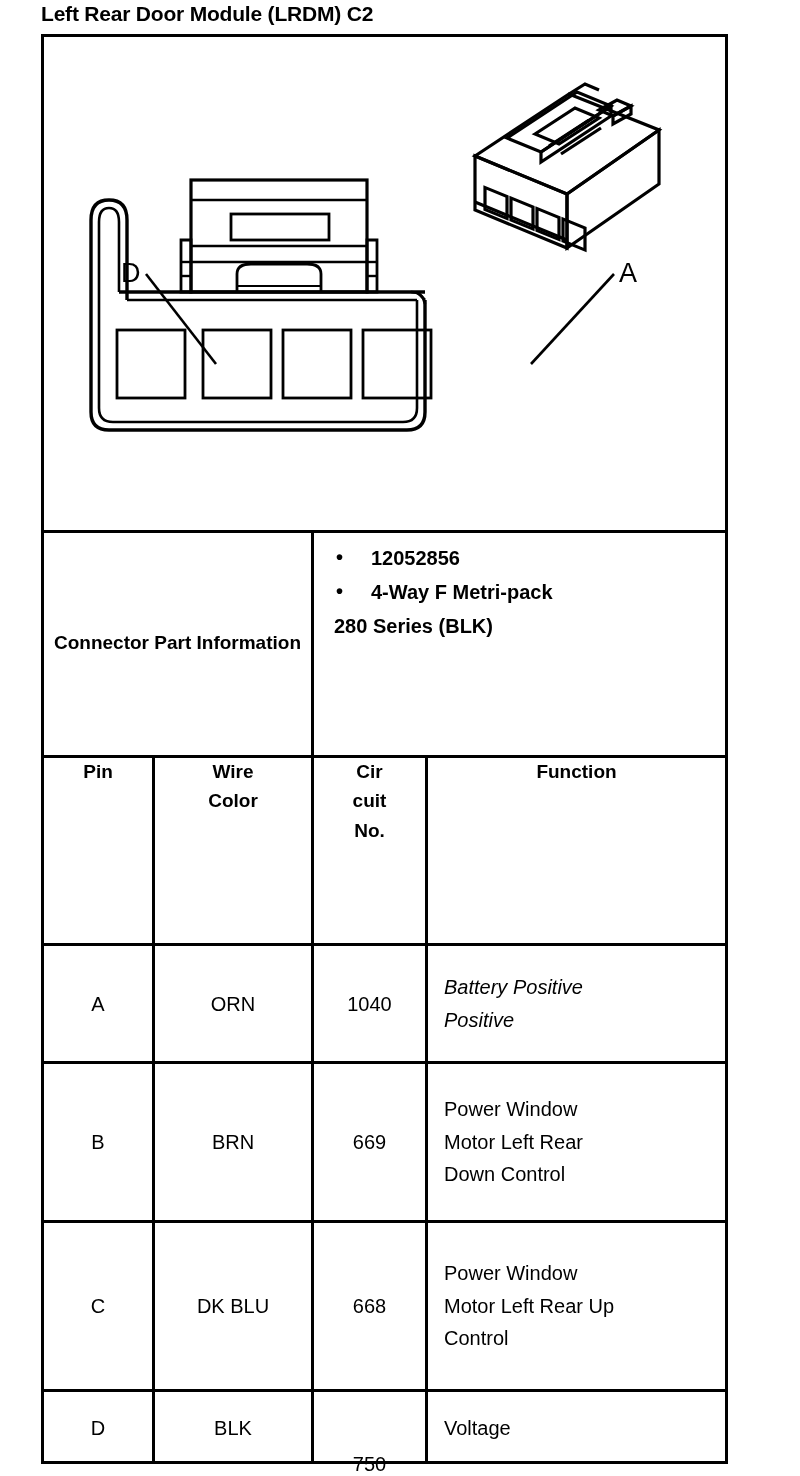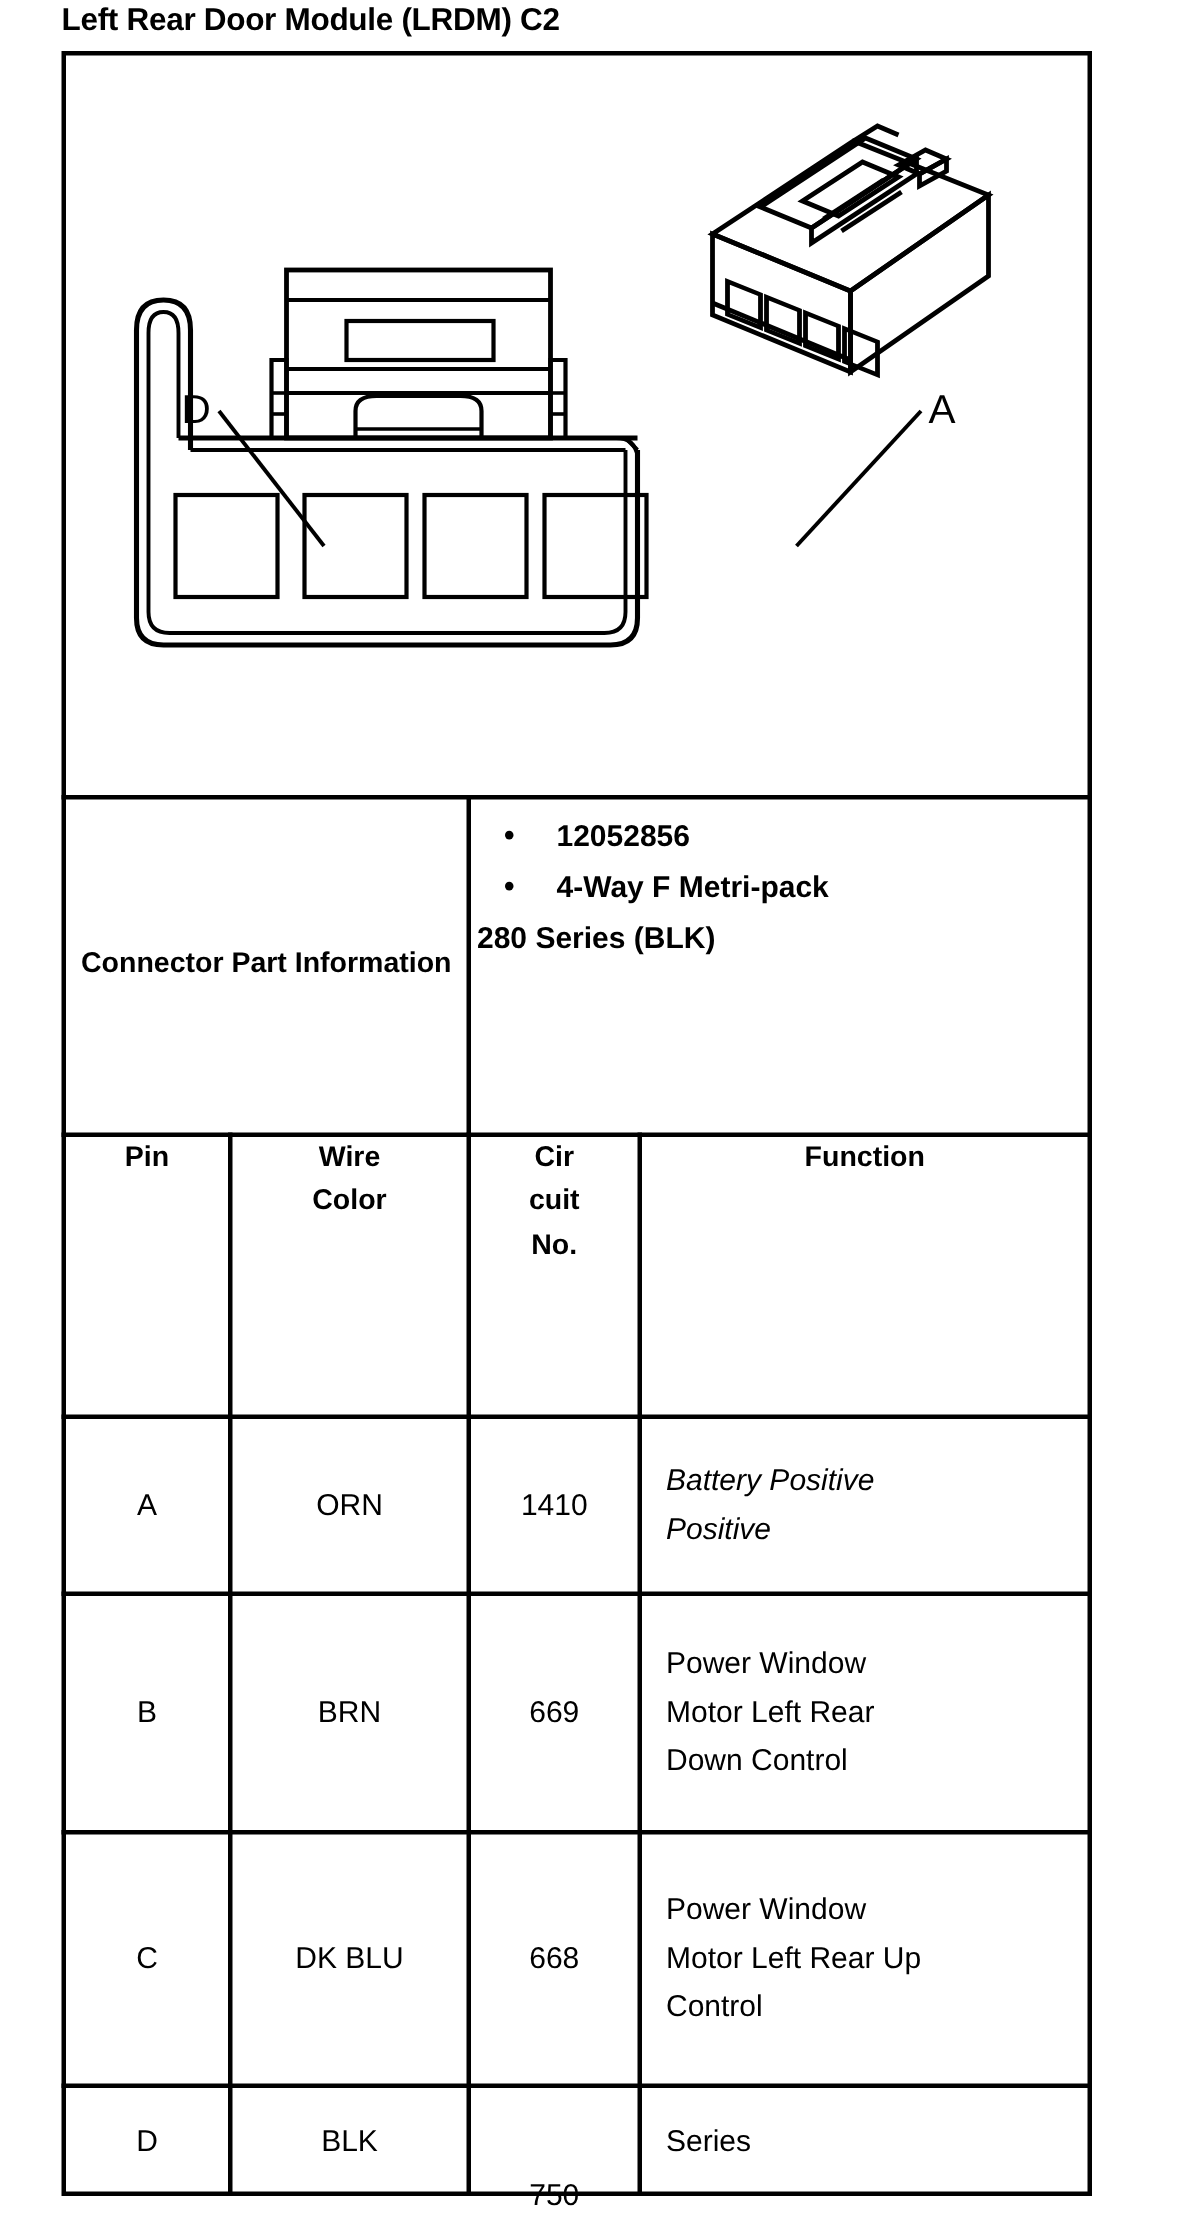--- a/index.html
+++ b/index.html
@@ -34,21 +34,21 @@
     display:flex;align-items:center;justify-content:center;
     font-size:19px;font-weight:bold;line-height:1.55;text-align:center;
   }
   .cpi-body{
     position:absolute;left:314px;top:540px;width:410px;
     font-size:20px;font-weight:bold;line-height:1.0;
   }
   .bul{position:relative;padding-left:57px;margin-top:14px;}
   .bul:first-child{margin-top:8px;}
   .bul .dot{position:absolute;left:22px;top:-1px;font-size:20px;line-height:1;}
-  .cont{margin-top:14px;padding-left:4px;}
+  .cont{margin-top:14px;padding-left:20px;}
 
   
   .cell{position:absolute;box-sizing:border-box;}
   .hdr{font-size:19px;font-weight:bold;line-height:1.55;text-align:center;
        display:flex;align-items:flex-start;justify-content:center;padding-bottom:10px;}
   .ctr{font-size:20px;line-height:1.0;text-align:center;
        display:flex;align-items:center;justify-content:center;}
   .fn{font-size:20px;line-height:1.62;text-align:left;
       display:flex;align-items:center;justify-content:flex-start;padding-left:16px;}
 
@@ -195,21 +195,21 @@
     <span>Function</span>
   </div>
 
   <div class="cell ctr" style="left:44px;top:946px;width:108px;height:115px;">
     <span>A</span>
     </div>
   <div class="cell ctr" style="left:155px;top:946px;width:156px;height:115px;">
     <span>ORN</span>
     </div>
   <div class="cell ctr" style="left:314px;top:946px;width:111px;height:115px;">
-    <span>1410</span>
+    <span>1040</span>
     </div>
   <div class="cell fn" style="left:428px;top:946px;width:297px;height:115px;font-style:italic;">
     <div>
       <div>Battery Positive</div>
       <div>Positive</div>
     </div>
   </div>
 
   <div class="cell ctr" style="left:44px;top:1064px;width:108px;height:156px;">
     <span>B</span>
@@ -249,17 +249,17 @@
     <span>D</span>
     </div>
   <div class="cell ctr" style="left:155px;top:1392px;width:156px;height:72px;">
     <span>BLK</span>
     </div>
   <div class="cell ctr" style="left:314px;top:1392px;width:111px;height:72px;margin-top:36px;">
     <span>750</span>
     </div>
   <div class="cell fn" style="left:428px;top:1392px;width:297px;height:72px;">
     <div>
-      <div>Series</div>
+      <div>Voltage</div>
     </div>
   </div>
 
 </div>
 
 </body></html>

